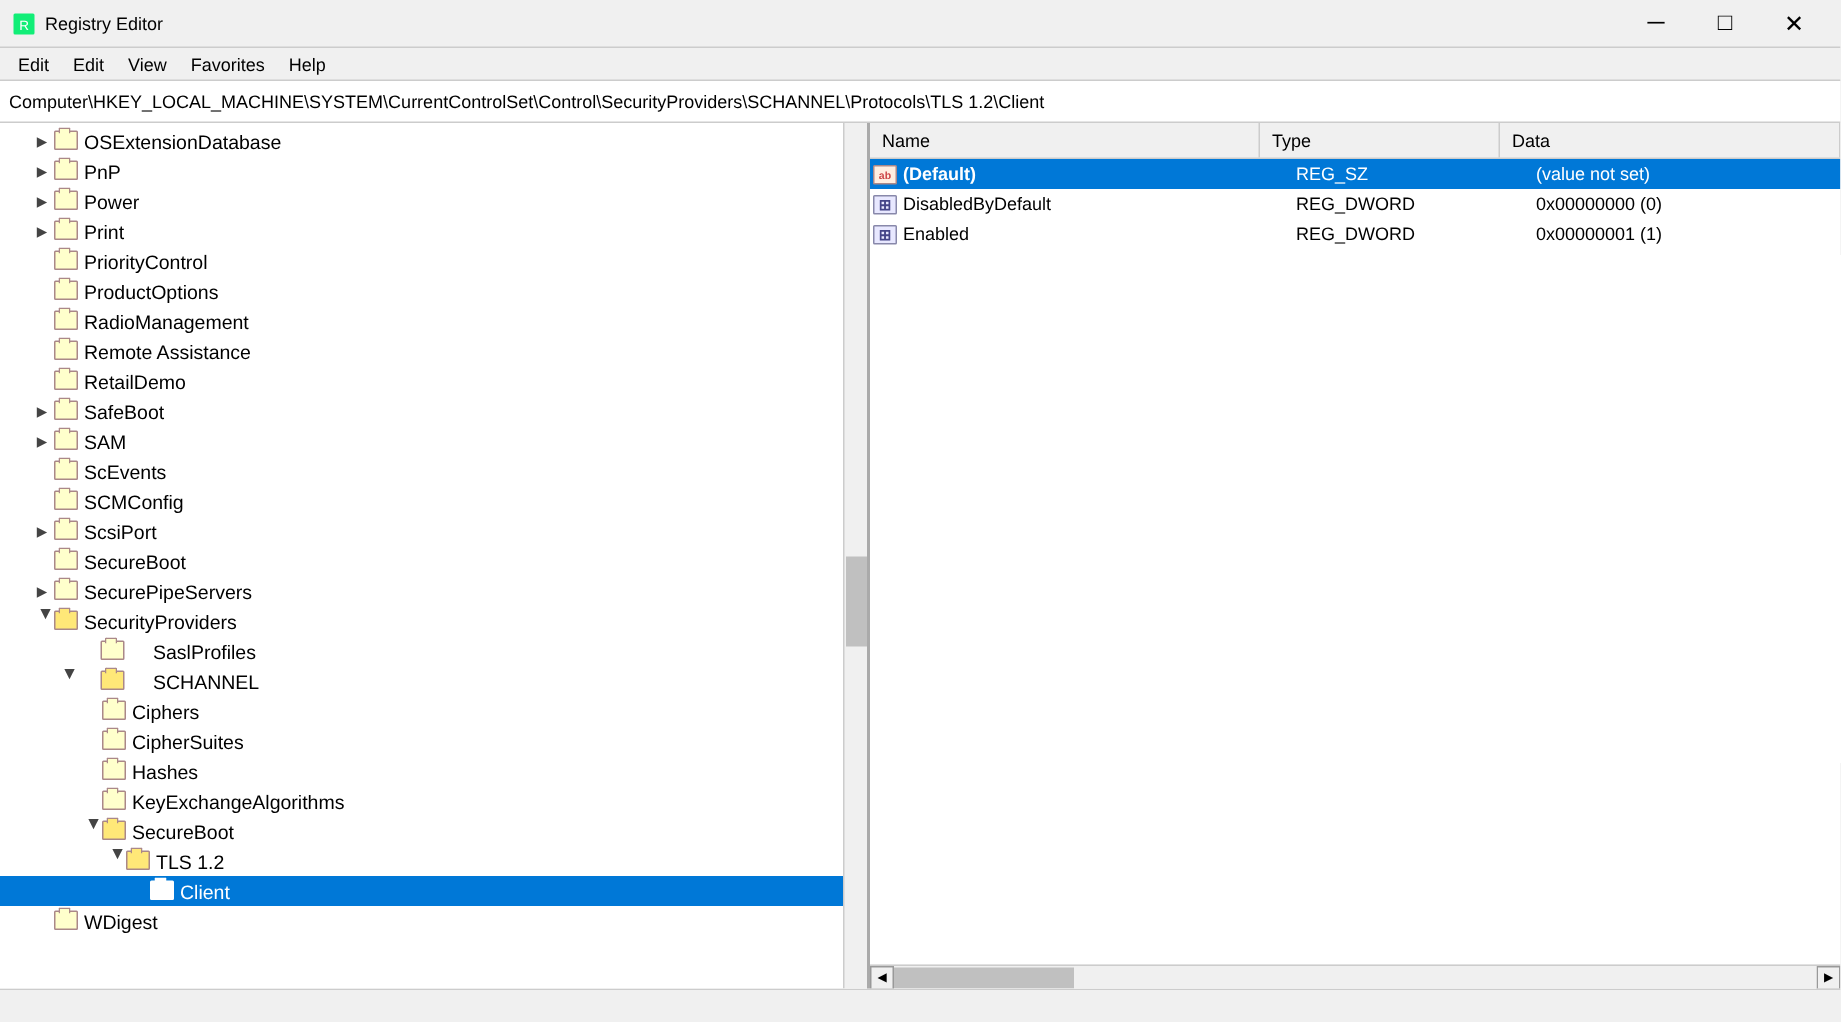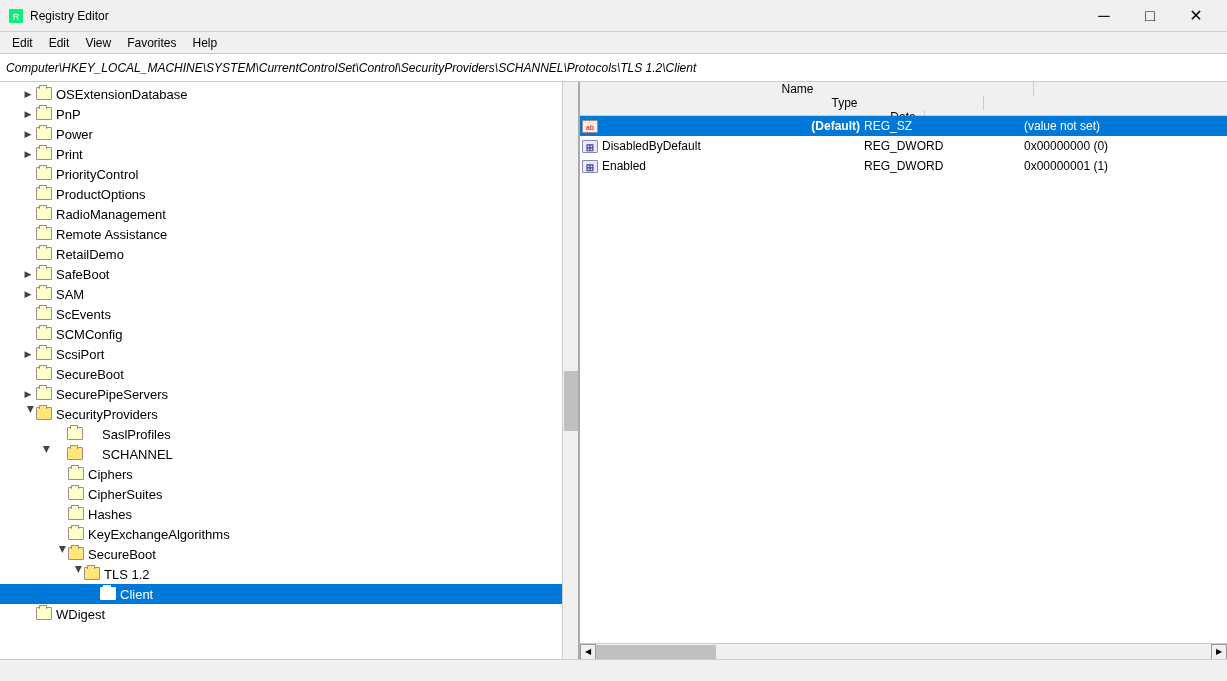--- a/index.html
+++ b/index.html
@@ -56,21 +56,20 @@
     
     .addressbar {
       background: #fff;
       height: 28px;
       display: flex;
       align-items: center;
       padding: 0 6px;
       border-bottom: 1px solid #ccc;
       font-size: 12px;
       color: #000;
-      font-style: italic;
     }
 
     
     .main {
       display: flex;
       height: calc(681px - 32px - 22px - 28px - 22px);
     }
 
     
     .tree-panel {
@@ -172,23 +171,22 @@
     .right-panel {
       flex: 1;
       background: #fff;
       overflow: hidden;
       position: relative;
     }
     .right-header {
       display: flex;
       background: #f0f0f0;
       border-bottom: 1px solid #ccc;
-      height: 34px;
-      align-items: center;
-      flex-direction: column;
+      height: 24px;
+      align-items: center;
     }
     .right-header-col {
       font-size: 12px;
       font-weight: normal;
       padding: 0 8px;
       height: 100%;
       display: flex;
       align-items: center;
       border-right: 1px solid #ccc;
     }
@@ -500,21 +498,21 @@
       <div class="right-header-col col-type">Type</div>
       <div class="right-header-col col-data">Data</div>
     </div>
 
     <div class="right-content">
 
       <div class="reg-row selected">
         <div class="reg-icon">
             <span class="ab-icon" style="background: rgb(255, 238, 224); border: 1px solid rgb(170, 136, 136); color: rgb(204, 68, 68); font-size: 7px;">ab</span>
           </div>
-        <div class="reg-cell reg-name" style="font-weight:bold;text-align:right;">(Default)</div>
+        <div class="reg-cell reg-name" style="font-weight:bold;">(Default)</div>
         <div class="reg-cell reg-type">REG_SZ</div>
         <div class="reg-cell reg-data">(value not set)</div>
       </div>
 
       <div class="reg-row">
         <div class="reg-icon">
             <span class="dword-icon" style="background: rgb(232, 232, 255); border: 1px solid rgb(136, 136, 170); color: rgb(68, 68, 136); font-size: 10px;">⊞</span>
           </div>
         <div class="reg-cell reg-name">DisabledByDefault</div>
         <div class="reg-cell reg-type">REG_DWORD</div>

